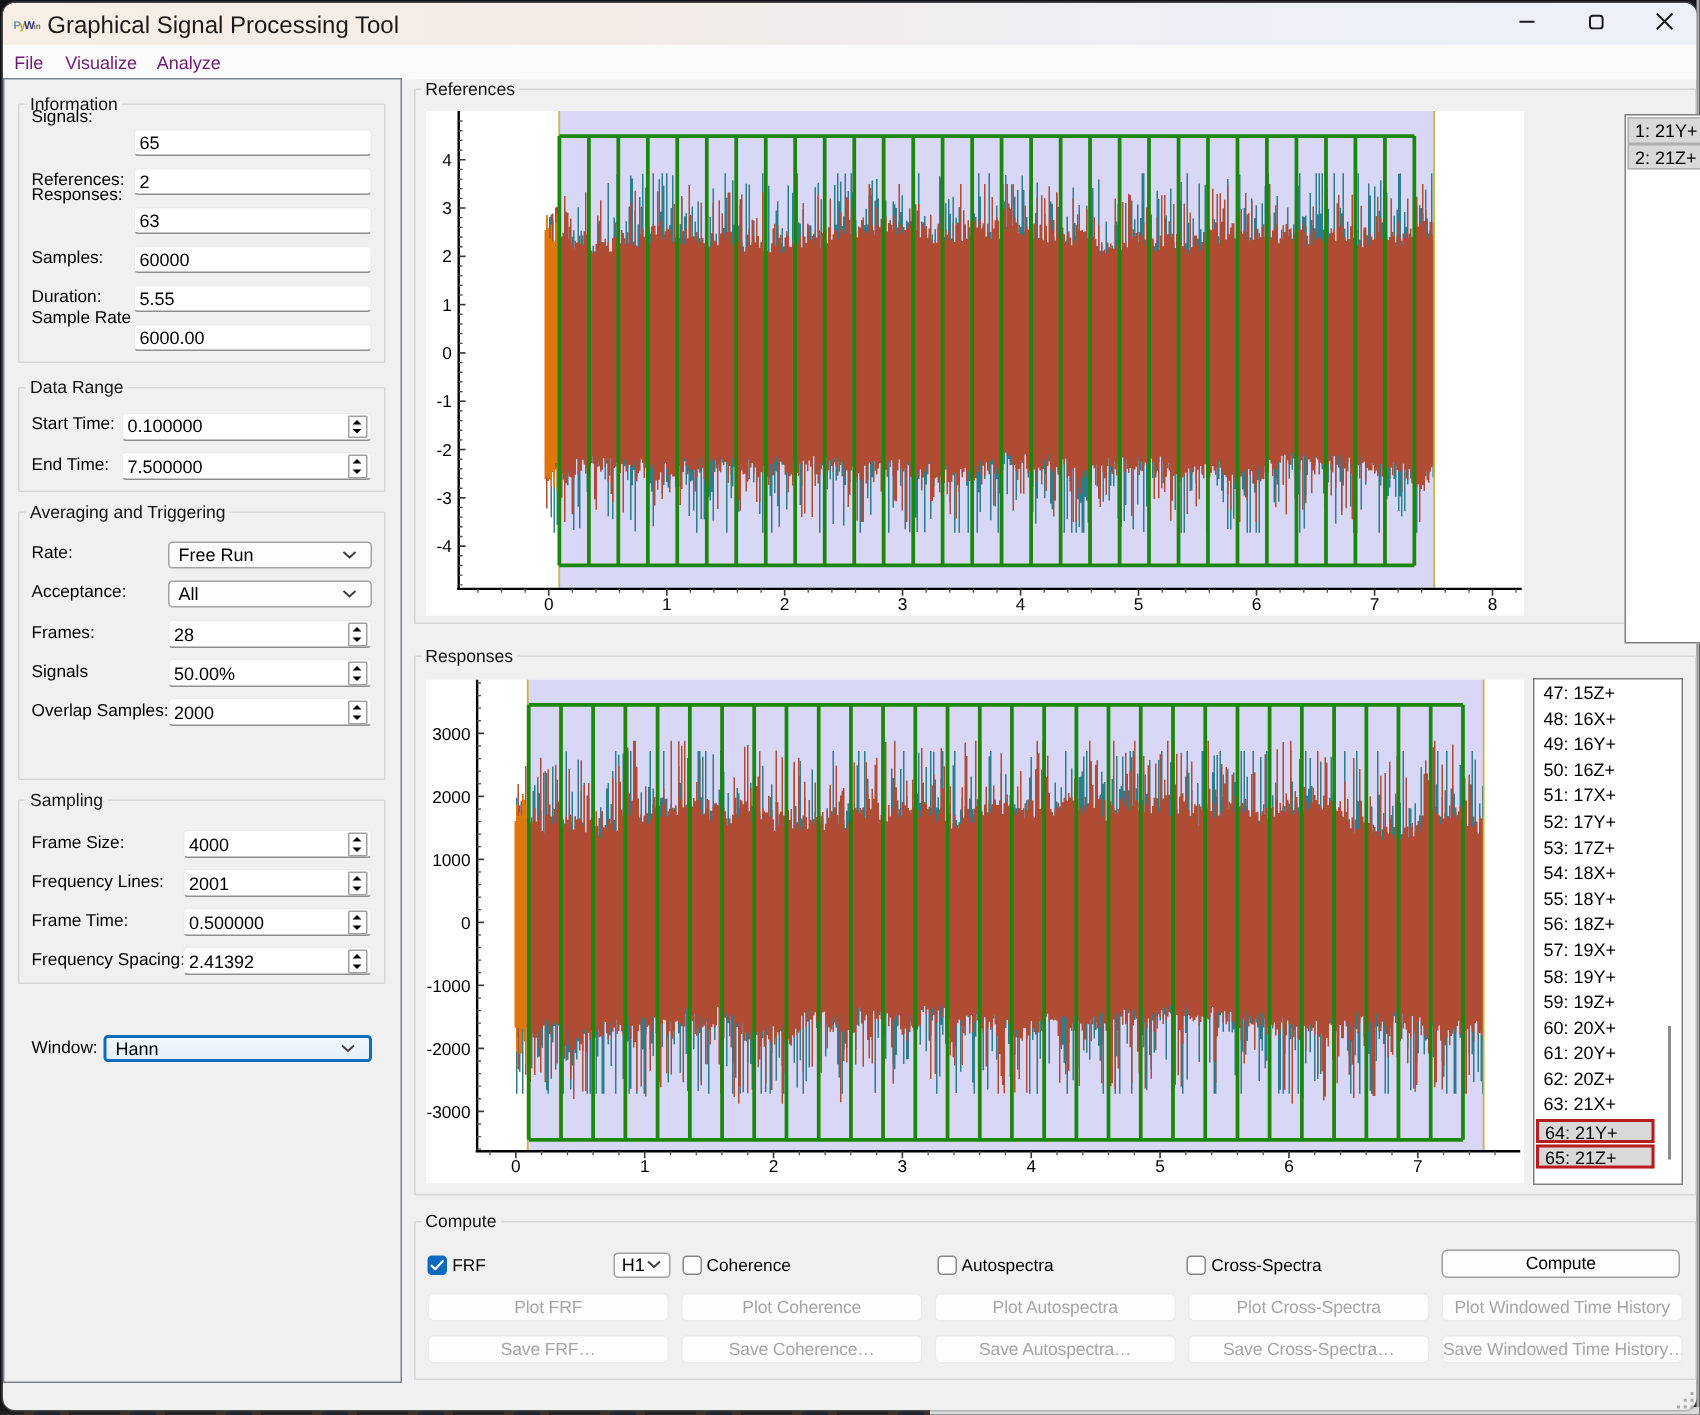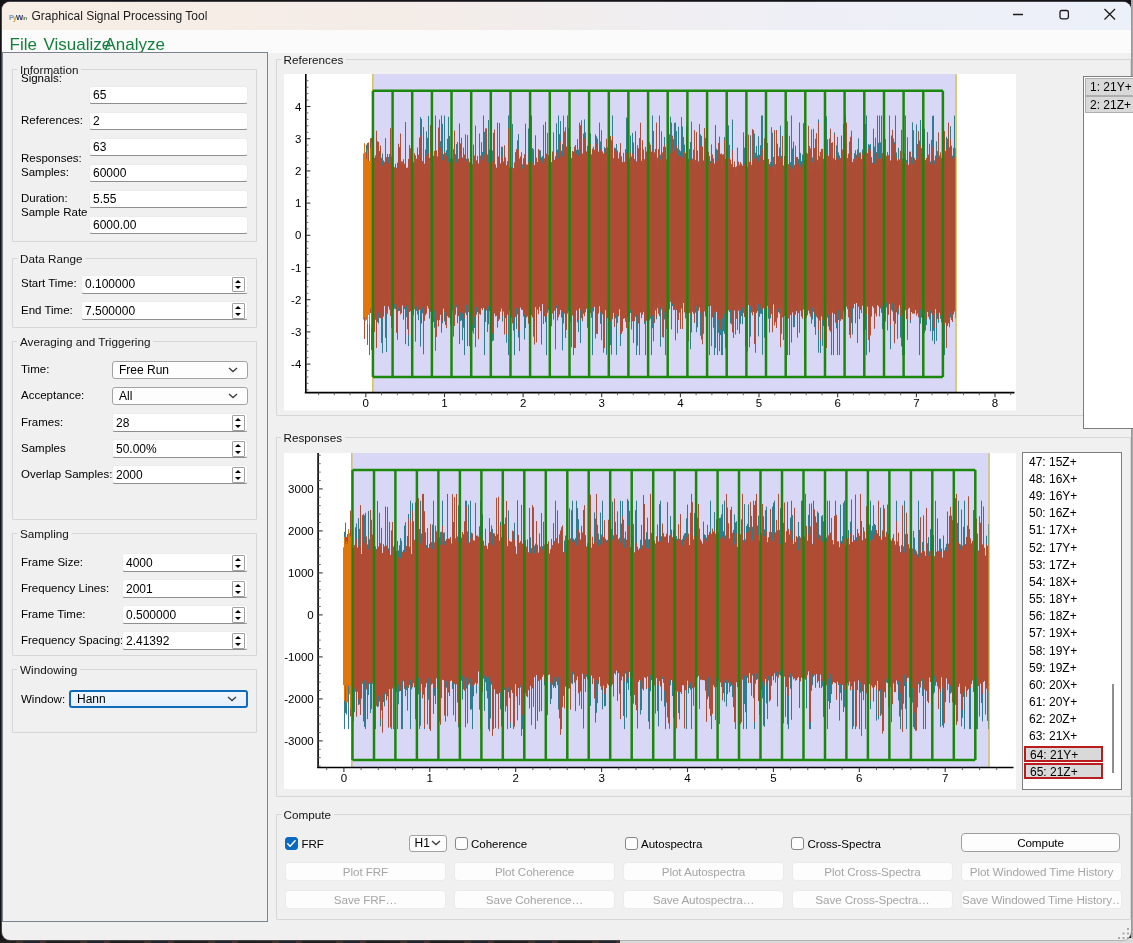--- a/index.html
+++ b/index.html
@@ -6,25 +6,25 @@
 #win { position:absolute; left:2px; top:2px; width:1129.3px; height:938.4px;
   background:#f0f0f0; border-radius:8px; overflow:hidden;
   box-shadow:0 0 0 1px rgba(130,130,136,0.45); }
 #deskR { position:absolute; left:1131.2px; top:0; width:1.8px; height:938px; background:#aaaaaa; }
 #deskBL { position:absolute; left:0; top:938px; width:620px; height:5px; background:#191919; }
 #dashes { position:absolute; left:0; top:940.6px; width:620px; height:2px;
   background:repeating-linear-gradient(90deg,#23211f 0 16px,#3c332a 16px 23px,#1f2430 23px 40px,#44302a 40px 46px,#20201e 46px 64px); }
 #deskBR { position:absolute; left:620px; top:938px; width:513px; height:5px; background:#d9d9d9; }
 #titlebar { position:absolute; left:0; top:0; width:100%; height:28.4px;
   background:linear-gradient(90deg,#f7eee5 0%,#f4ece7 35%,#eeeff6 70%,#ecf0f8 100%); }
-#title { position:absolute; left:29.5px; top:7px; font-size:12px; color:#1b1b1b; }
+#title { position:absolute; left:29.5px; top:7px; font-size:16px; color:#1b1b1b; }
 #wbtns { position:absolute; right:0px; top:0; }
 #menubar { position:absolute; left:0; top:28.4px; width:100%; height:22.6px;
   background:#fbfbfb; }
-#menubar span { position:absolute; top:4.5px; font-size:17px; color:#15803d; }
+#menubar span { position:absolute; top:4.5px; font-size:12px; color:#701a75; }
 #content { position:absolute; left:0; top:0; width:1133px; height:943px; }
 .grp { position:absolute; border:1px solid #d6d6d6; border-radius:1px; }
 .gt { position:absolute; top:-7px; background:#f0f0f0; padding:0 3px; font-size:11.7px; color:#131313; line-height:13px; }
 .lb { position:absolute; font-size:11.5px; color:#000; white-space:nowrap; }
 .le { position:absolute; background:#fff; border:1px solid #ececec; border-bottom:1px solid #8e8e8e;
   border-radius:3px; font-size:12px; color:#000; }
 .le > span { position:absolute; left:3px; top:50%; transform:translateY(-50%); white-space:nowrap; }
 .spin { position:absolute; right:2px; top:1px; height:15.5px; width:12.5px; background:#fff;
   border:1px solid #a0a0a0; border-radius:1px; }
 .spin i { position:absolute; left:50%; width:0; height:0; border-left:3.9px solid transparent; border-right:3.9px solid transparent; transform:translateX(-50%); }
@@ -77,32 +77,29 @@
     </div>
     <div class="grp" style="left:12px;top:257.5px;width:244.5px;height:70px">
       <span class="gt" style="left:4px">Data Range</span>
     </div>
     <div class="grp" style="left:12px;top:340.5px;width:244.5px;height:179px">
       <span class="gt" style="left:4px">Averaging and Triggering</span>
     </div>
     <div class="grp" style="left:12px;top:533px;width:244.5px;height:123px">
       <span class="gt" style="left:4px">Sampling</span>
     </div>
-    <div class="grp" style="left:12px;top:669px;width:244.5px;height:63.5px">
-      <span class="gt" style="left:4px">Windowing</span>
-    </div>
     <div class="lb" style="left:21px;top:72px">Signals:</div>
     <div class="le" style="left:89px;top:86px;width:158.5px;height:18px">
       <span>65</span>
     </div>
     <div class="lb" style="left:21px;top:114px">References:</div>
     <div class="le" style="left:89px;top:112px;width:158.5px;height:18px">
       <span>2</span>
     </div>
-    <div class="lb" style="left:21px;top:152px">Responses:</div>
+    <div class="lb" style="left:21px;top:124px">Responses:</div>
     <div class="le" style="left:89px;top:138px;width:158.5px;height:18px">
       <span>63</span>
     </div>
     <div class="lb" style="left:21px;top:166px">Samples:</div>
     <div class="le" style="left:89px;top:164px;width:158.5px;height:18px">
       <span>60000</span>
     </div>
     <div class="lb" style="left:21px;top:192px">Duration:</div>
     <div class="le" style="left:89px;top:190px;width:158.5px;height:18px">
       <span>5.55</span>
@@ -120,21 +117,21 @@
       </div>
     </div>
     <div class="lb" style="left:21px;top:303.5px">End Time:</div>
     <div class="le" style="left:81px;top:301px;width:166.5px;height:19px">
       <span>7.500000</span>
       <div class="spin">
         <i class="up"></i>
         <i class="dn"></i>
       </div>
     </div>
-    <div class="lb" style="left:21px;top:363px">Time:</div>
+    <div class="lb" style="left:21px;top:363px">Rate:</div>
     <div class="cb" style="left:112px;top:360.5px;width:135.5px;height:18px">
       <span>Free Run</span>
       <svg class="chev" width="10" height="6" viewBox="0 0 10 6">
         <path d="M1 1l4 3.6L9 1" stroke="#3c3c3c" stroke-width="1.3" fill="none"></path>
       </svg>
     </div>
     <div class="lb" style="left:21px;top:389px">Acceptance:</div>
     <div class="cb" style="left:112px;top:386.5px;width:135.5px;height:18px">
       <span>All</span>
       <svg class="chev" width="10" height="6" viewBox="0 0 10 6">
@@ -142,21 +139,21 @@
       </svg>
     </div>
     <div class="lb" style="left:21px;top:415.5px">Frames:</div>
     <div class="le" style="left:112px;top:413px;width:135.5px;height:19px">
       <span>28</span>
       <div class="spin">
         <i class="up"></i>
         <i class="dn"></i>
       </div>
     </div>
-    <div class="lb" style="left:21px;top:441.5px">Samples</div>
+    <div class="lb" style="left:21px;top:441.5px">Signals</div>
     <div class="le" style="left:112px;top:439px;width:135.5px;height:19px">
       <span>50.00%</span>
       <div class="spin">
         <i class="up"></i>
         <i class="dn"></i>
       </div>
     </div>
     <div class="lb" style="left:21px;top:467.5px">Overlap Samples:</div>
     <div class="le" style="left:112px;top:465px;width:135.5px;height:19px">
       <span>2000</span>

